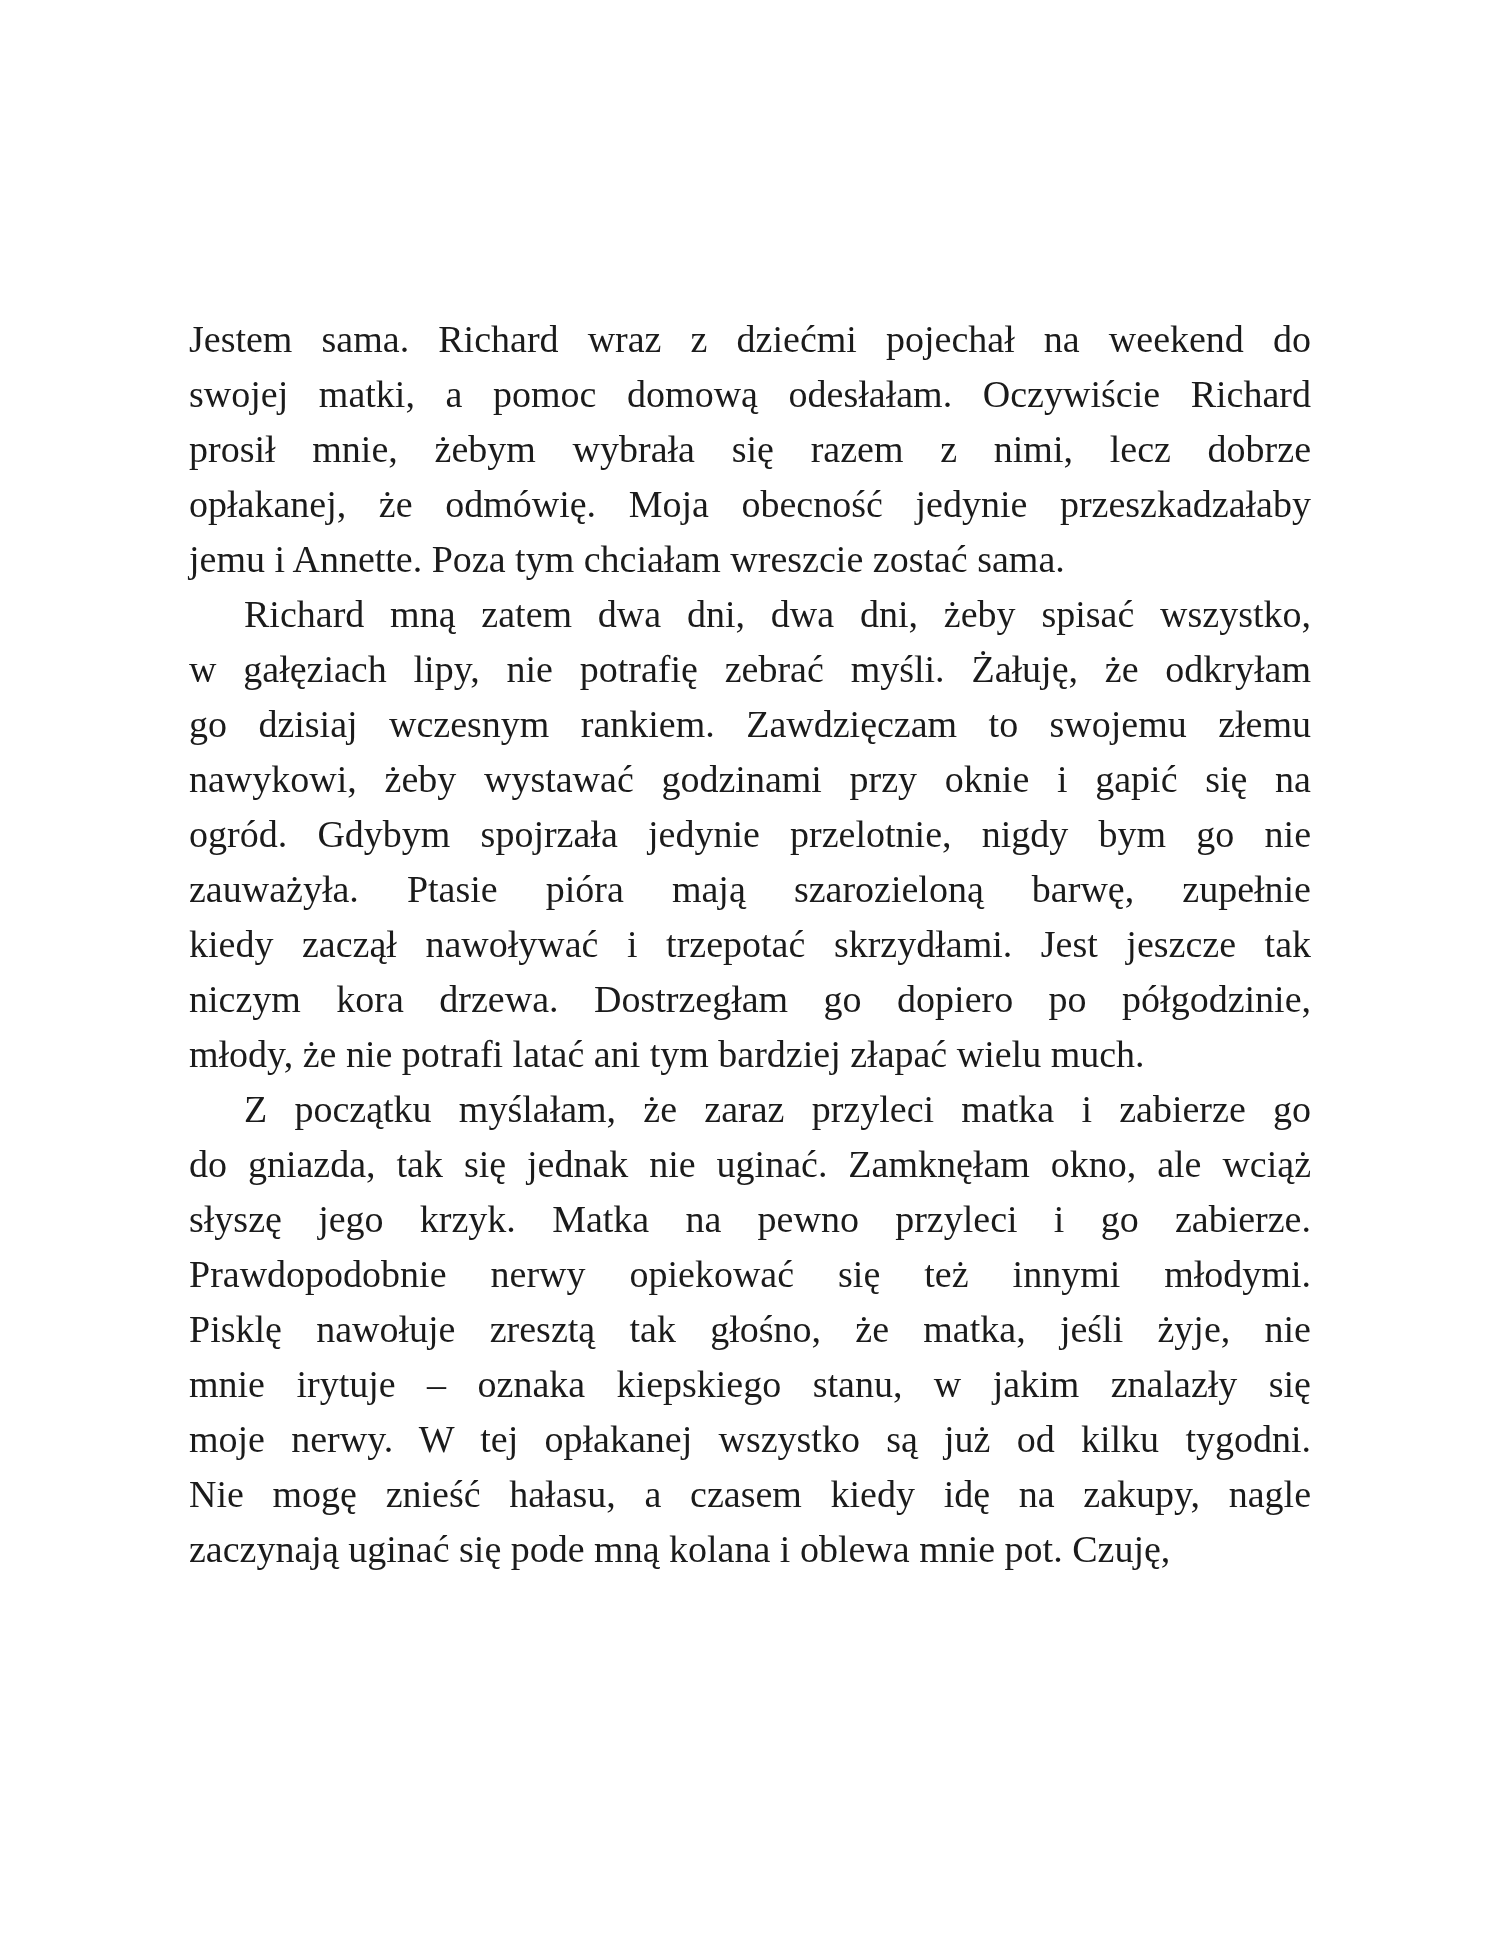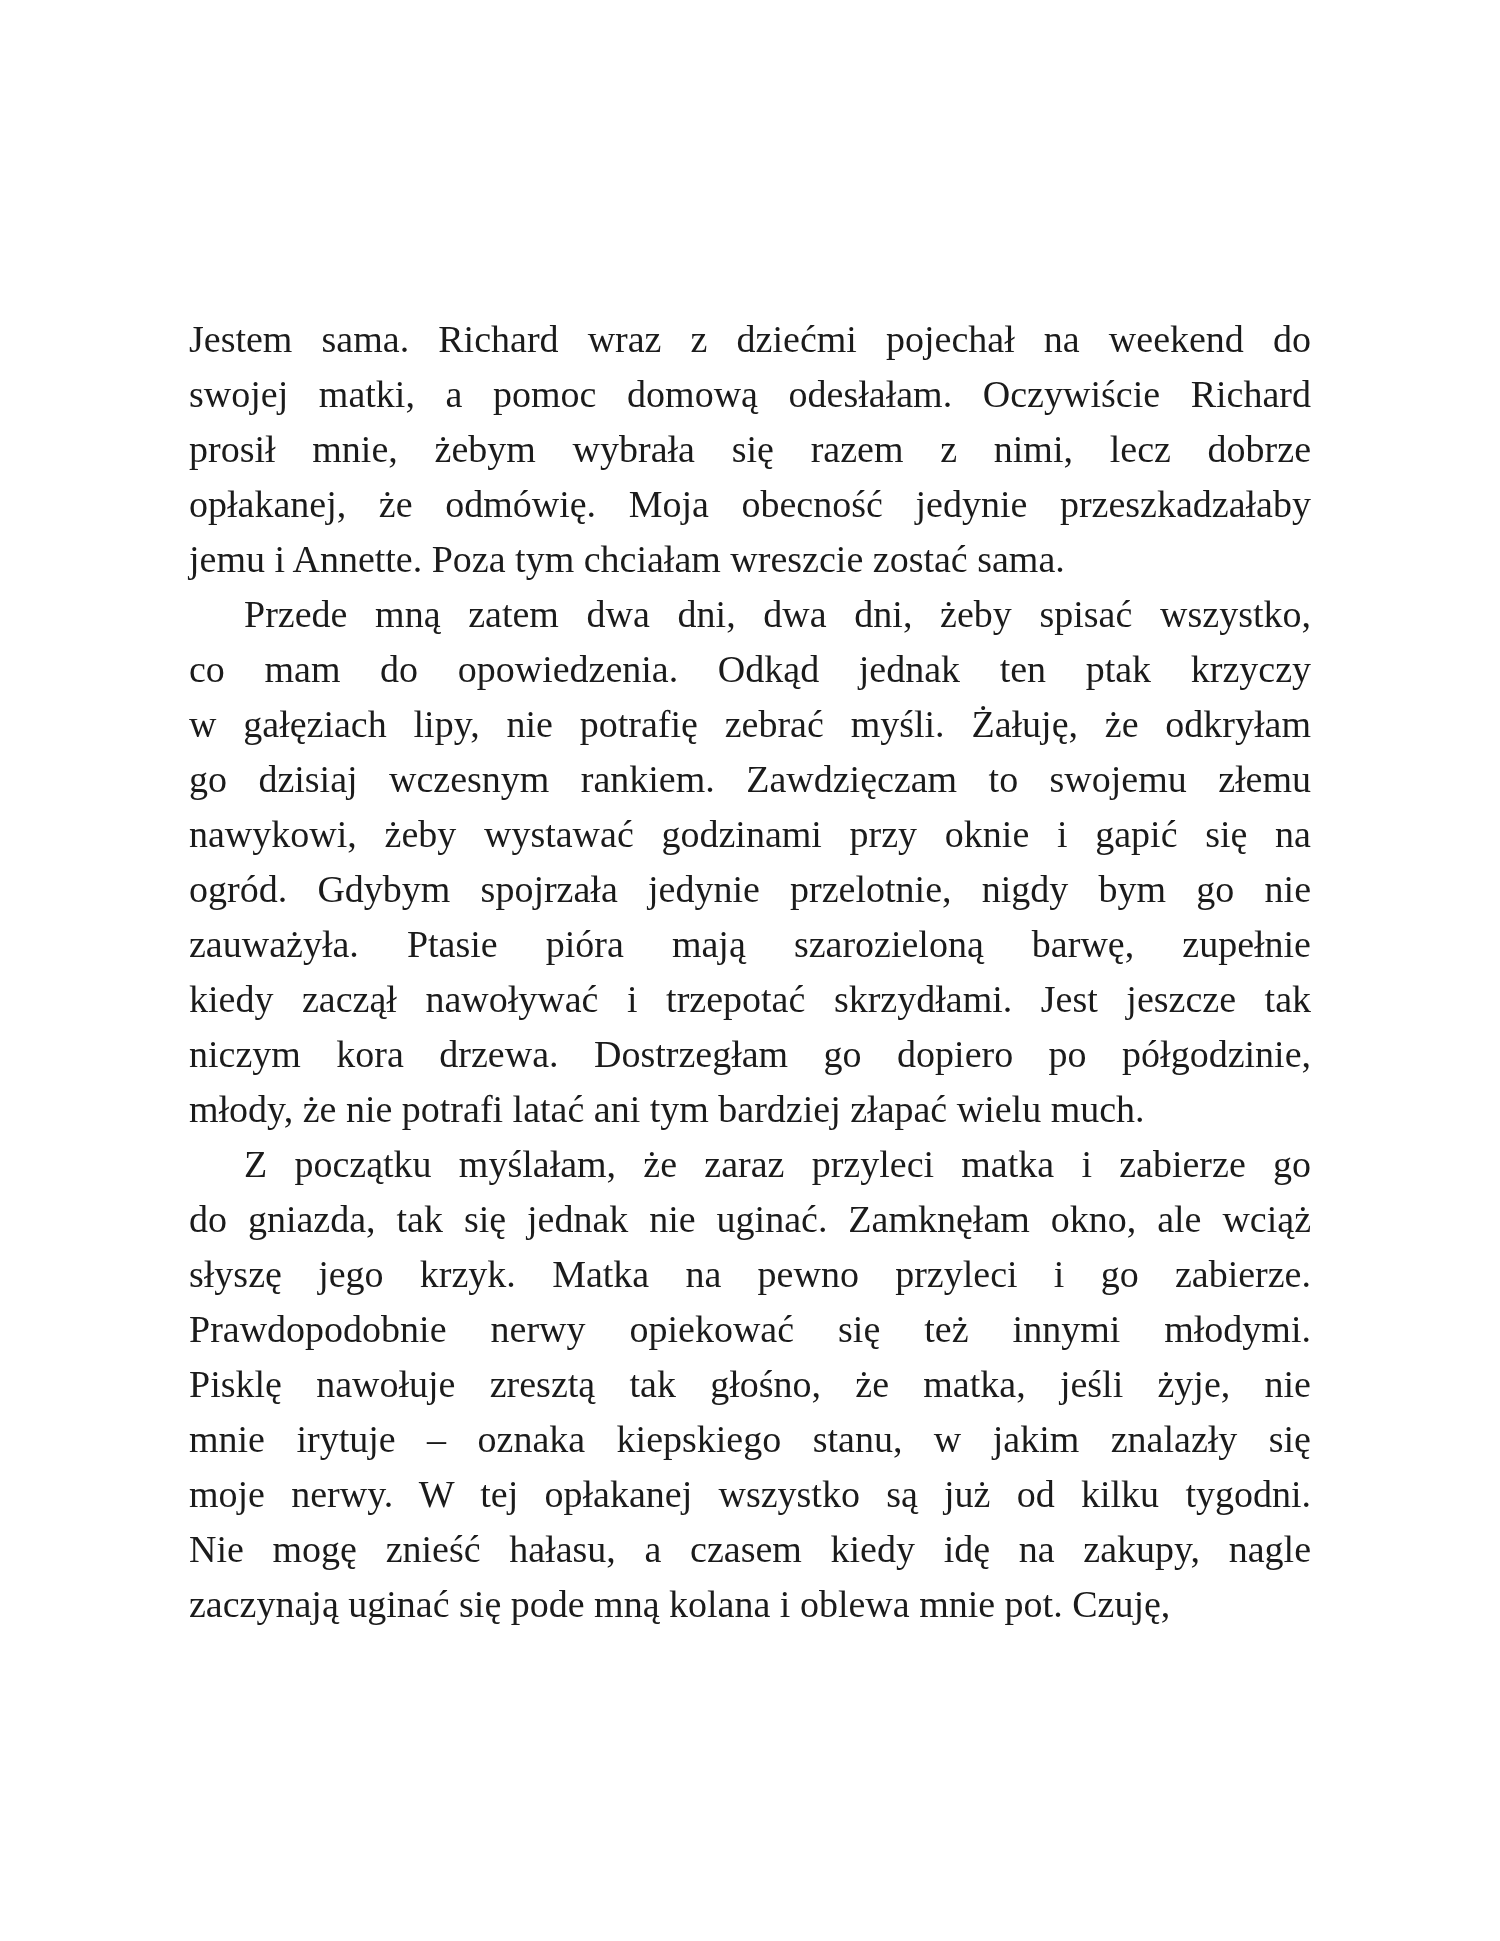--- a/index.html
+++ b/index.html
@@ -50,22 +50,21 @@
 
     <div class="para">
       <div class="line">Jestem sama. Richard wraz z dziećmi pojechał na weekend do</div>
       <div class="line">swojej matki, a pomoc domową odesłałam. Oczywiście Richard</div>
       <div class="line">prosił mnie, żebym wybrała się razem z nimi, lecz dobrze</div>
       <div class="line">opłakanej, że odmówię. Moja obecność jedynie przeszkadzałaby</div>
       <div class="line para-end">jemu i Annette. Poza tym chciałam wreszcie zostać sama.</div>
     </div>
 
     <div class="para">
-      <div class="line indented">Przede mną zatem dwa dni, dwa dni, żeby spisać wszystko,</div>
-      <div class="line">co mam do opowiedzenia. Odkąd jednak ten ptak krzyczy</div>
+      <div class="line indented">Richard mną zatem dwa dni, dwa dni, żeby spisać wszystko,</div>
       <div class="line">w gałęziach lipy, nie potrafię zebrać myśli. Żałuję, że odkryłam</div>
       <div class="line">go dzisiaj wczesnym rankiem. Zawdzięczam to swojemu złemu</div>
       <div class="line">nawykowi, żeby wystawać godzinami przy oknie i gapić się na</div>
       <div class="line">ogród. Gdybym spojrzała jedynie przelotnie, nigdy bym go nie</div>
       <div class="line">zauważyła. Ptasie pióra mają szarozieloną barwę, zupełnie</div>
       <div class="line">kiedy zaczął nawoływać i trzepotać skrzydłami. Jest jeszcze tak</div>
       <div class="line">niczym kora drzewa. Dostrzegłam go dopiero po półgodzinie,</div>
       <div class="line para-end">młody, że nie potrafi latać ani tym bardziej złapać wielu much.</div>
     </div>
 

